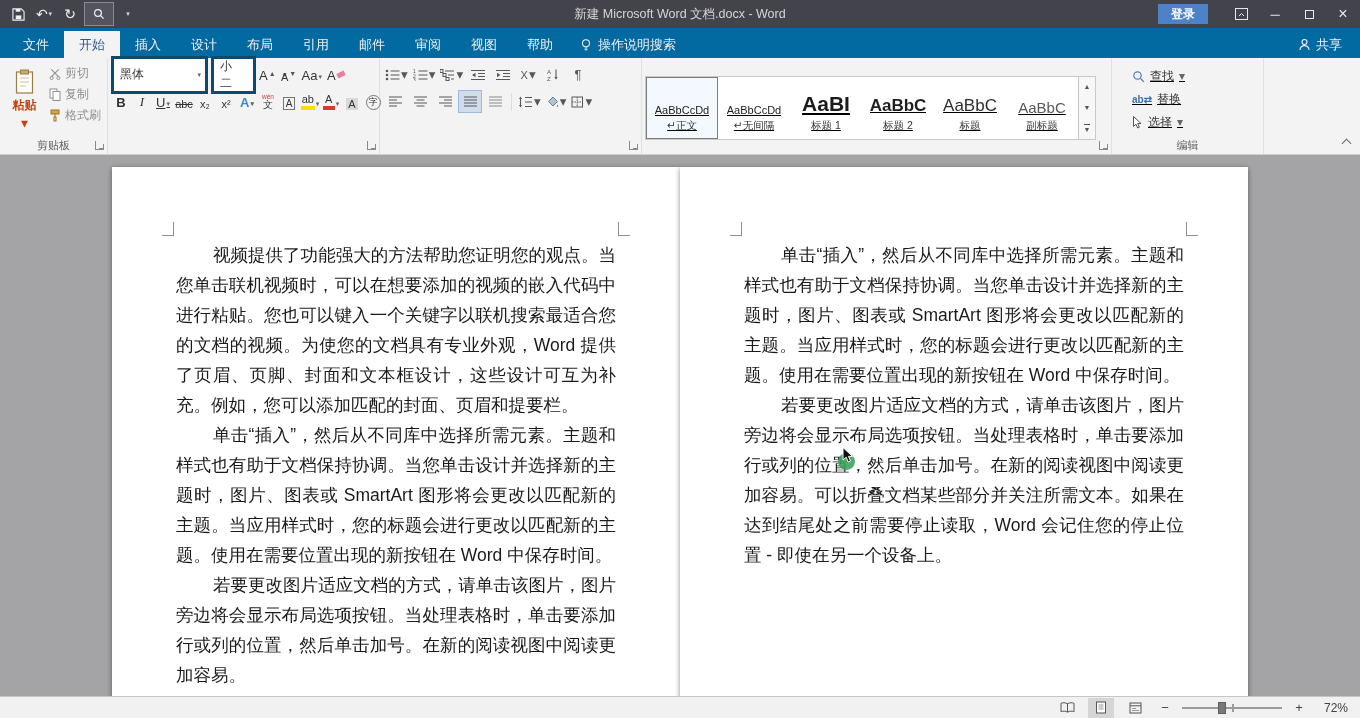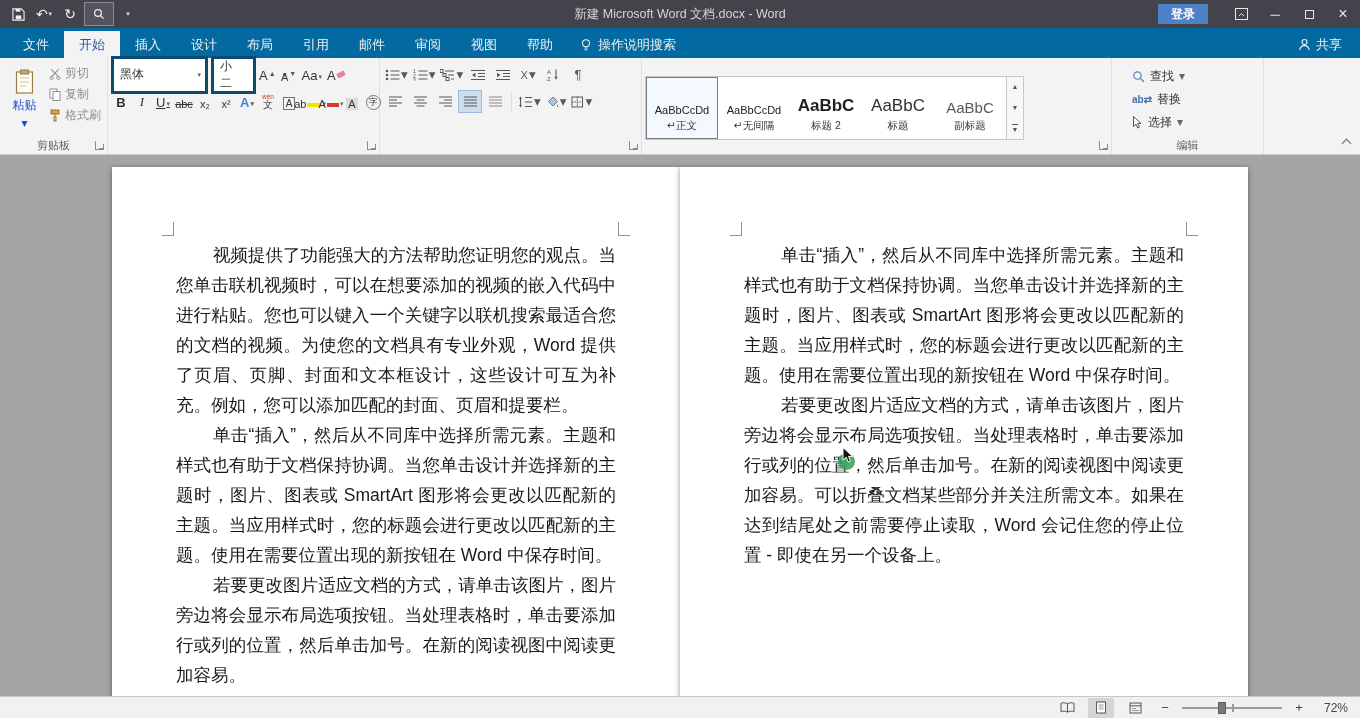--- a/index.html
+++ b/index.html
@@ -35,21 +35,21 @@
   .g-label { height:17px; font-size:11px; color:#606060; display:flex; align-items:center; justify-content:center; }
   .launcher { position:absolute; right:3px; bottom:4px; width:9px; height:9px;
               border-left:1px solid #8a8a8a; border-bottom:1px solid #8a8a8a; cursor:default; }
   .launcher::after { content:""; position:absolute; right:0; bottom:0; width:4px; height:4px;
               border-right:1.4px solid #8a8a8a; border-bottom:1.4px solid #8a8a8a; }
 
   
   .g-clipboard { width:108px; }
   .g-clipboard .g-body { display:flex; }
   .paste-btn { width:46px; display:flex; flex-direction:column; align-items:center; justify-content:center; gap:2px;
-               font-size:12px; color:#1d4ed8; background:none; border:none; cursor:default; }
+               font-size:12px; color:#c2410c; background:none; border:none; cursor:default;font-weight:bold; }
   .clip-col { display:flex; flex-direction:column; padding-top:3px; gap:2px; }
   .sm-btn { display:flex; align-items:center; gap:4px; height:19px; font-size:12px; color:#8f8f8f;
             border:none; background:none; padding:0 3px; cursor:default; white-space:nowrap; }
 
   
   .g-font { width:272px; }
   .frow { display:flex; align-items:center; height:27px; gap:1px; }
   .combo { background:#fff; border:3px solid #0c4a6e; height:38px; display:flex; align-items:center;
            justify-content:space-between; font-size:12px; color:#333; padding:0 4px 0 6px; cursor:default; }
   .combo.name { width:97px; }
@@ -61,57 +61,57 @@
   .supmark { font-size:7px; line-height:1; padding-bottom:6px; color:#d83b2d; }
   .b-bold { font-weight:bold; }
   .b-italic { font-style:italic; font-family:"Liberation Serif","DejaVu Serif",serif; }
   .b-und { text-decoration:underline; }
   .b-strike { text-decoration:line-through; font-size:11px; }
   .b-effects { color:#3a87d8; font-weight:bold; }
   .stack { display:flex; flex-direction:column; align-items:center; line-height:1; }
   .stack .top { font-size:6.5px; color:#d83b2d; }
   .stack .bot { font-size:10px; color:#333; }
   .b-charborder { border:1px solid #777; font-size:10px; line-height:11px; padding:0 2px; }
-  .colorbar { display:flex; align-items:center; line-height:1; gap:1px; }
+  .colorbar { display:flex; flex-direction:column; align-items:center; line-height:1; gap:1px; }
   .colorbar .glyph { font-size:11px; color:#333; }
   .bar-y { width:14px; height:4px; background:#f7e000; }
   .bar-r { width:12px; height:4px; background:#d83b2d; }
   .b-charshade { background:#d9d9d9; font-size:11px; padding:0 2px; color:#333; }
   .b-enclose { border:1px solid #777; border-radius:50%; width:15px; height:15px; font-size:9px;
                display:flex; align-items:center; justify-content:center; color:#333; }
 
   
   .g-paragraph { width:262px; }
   .pbtn { min-width:24px; height:23px; border:none; background:none; display:flex; align-items:center;
           justify-content:center; gap:1px; padding:0 2px; cursor:default; color:#585858; }
   .pbtn.pressed { background:#cfdded; border:1px solid #9ebae0; }
   .pilcrow { font-size:13px; color:#585858; }
   .vdiv { width:1px; height:18px; background:#dcdcdc; margin:0 3px; }
 
   
   .g-styles { width:470px; }
   .g-styles .g-body { display:flex; align-items:center; }
   .sgallery { display:flex; background:#fff; border:1px solid #c9c9c9; height:64px; }
   .style-cell { width:72px; display:flex; flex-direction:column; align-items:center; justify-content:flex-end;
-                padding:4px 2px 5px; gap:3px; cursor:default; border:1px solid transparent; }
+                padding:4px 2px 5px; gap:3px; cursor:default; border:1px solid transparent;text-decoration:underline; }
   .style-cell.sel { border:1px solid #7c7c7c; background:#f3f9ff; }
   .prev { white-space:nowrap; overflow:hidden; max-width:68px; }
   .prev-0,.prev-1 { font-size:11px; color:#222; }
   .prev-2 { font-size:21px; font-weight:bold; color:#1b1b1b; }
   .prev-3 { font-size:17px; font-weight:600; color:#1f1f1f; }
   .prev-4 { font-size:17px; color:#2f2f2f; }
   .prev-5 { font-size:15px; color:#595959; }
   .sname { font-size:10.5px; color:#333; white-space:nowrap; }
   .gal-scroll { width:17px; display:flex; flex-direction:column; border:1px solid #c9c9c9; border-left:none; height:64px; background:#f7f7f7; }
   .gal-btn { flex:1; border:none; background:none; font-size:7px; color:#555; display:flex; align-items:center; justify-content:center; cursor:default; }
   .gal-btn .morebar { display:block; border-top:1.4px solid #555; padding-top:1px; font-size:7px; }
 
   
   .g-editing { width:152px; }
-  .edit-col { display:flex; flex-direction:column; justify-content:center; gap:3px; height:100%; padding-left:14px; }
+  .edit-col { display:flex; flex-direction:column; justify-content:center; gap:3px; height:100%; padding-left:14px;text-decoration:underline; }
   .ebtn { display:flex; align-items:center; gap:5px; font-size:12px; color:#333; border:none; background:none;
           height:20px; padding:0 3px; cursor:default; white-space:nowrap; }
   .rep-glyph { font-size:10px; font-weight:bold; color:#3f6fb0; }
   .ribbon-spacer { flex:1; }
   .collapse-chev { position:absolute; right:10px; bottom:7px; width:7px; height:7px;
                    border-right:1.6px solid #666; border-bottom:1.6px solid #666; transform:rotate(225deg); cursor:default; }
 
   
   .docarea { flex:1; display:flex; justify-content:center; padding-top:12px; overflow:hidden; background:#a4a4a6;border-radius:22px; }
   .page { flex:0 0 auto; width:568px; height:745px; background:#fff; box-shadow:0 1px 5px rgba(0,0,0,.45);
@@ -471,20 +471,24 @@
         <div class="sgallery">
           <div class="style-cell sel">
             <span class="prev prev-0">AaBbCcDd</span>
             <span class="sname">↵正文</span>
           </div>
           <div class="style-cell">
             <span class="prev prev-1">AaBbCcDd</span>
             <span class="sname">↵无间隔</span>
           </div>
           <div class="style-cell">
+            <span class="prev prev-2">AaBI</span>
+            <span class="sname">标题 1</span>
+          </div>
+          <div class="style-cell">
             <span class="prev prev-3">AaBbC</span>
             <span class="sname">标题 2</span>
           </div>
           <div class="style-cell">
             <span class="prev prev-4">AaBbC</span>
             <span class="sname">标题</span>
           </div>
           <div class="style-cell">
             <span class="prev prev-5">AaBbC</span>
             <span class="sname">副标题</span>

